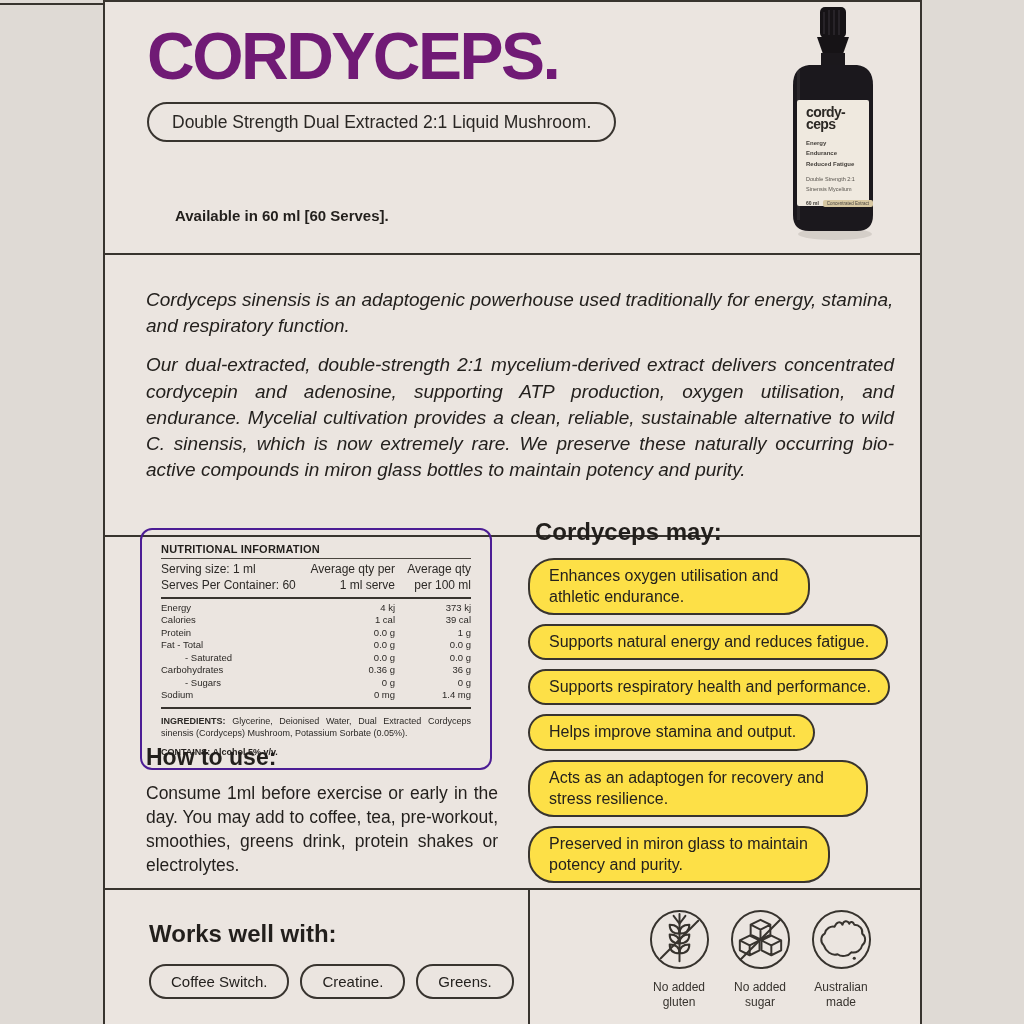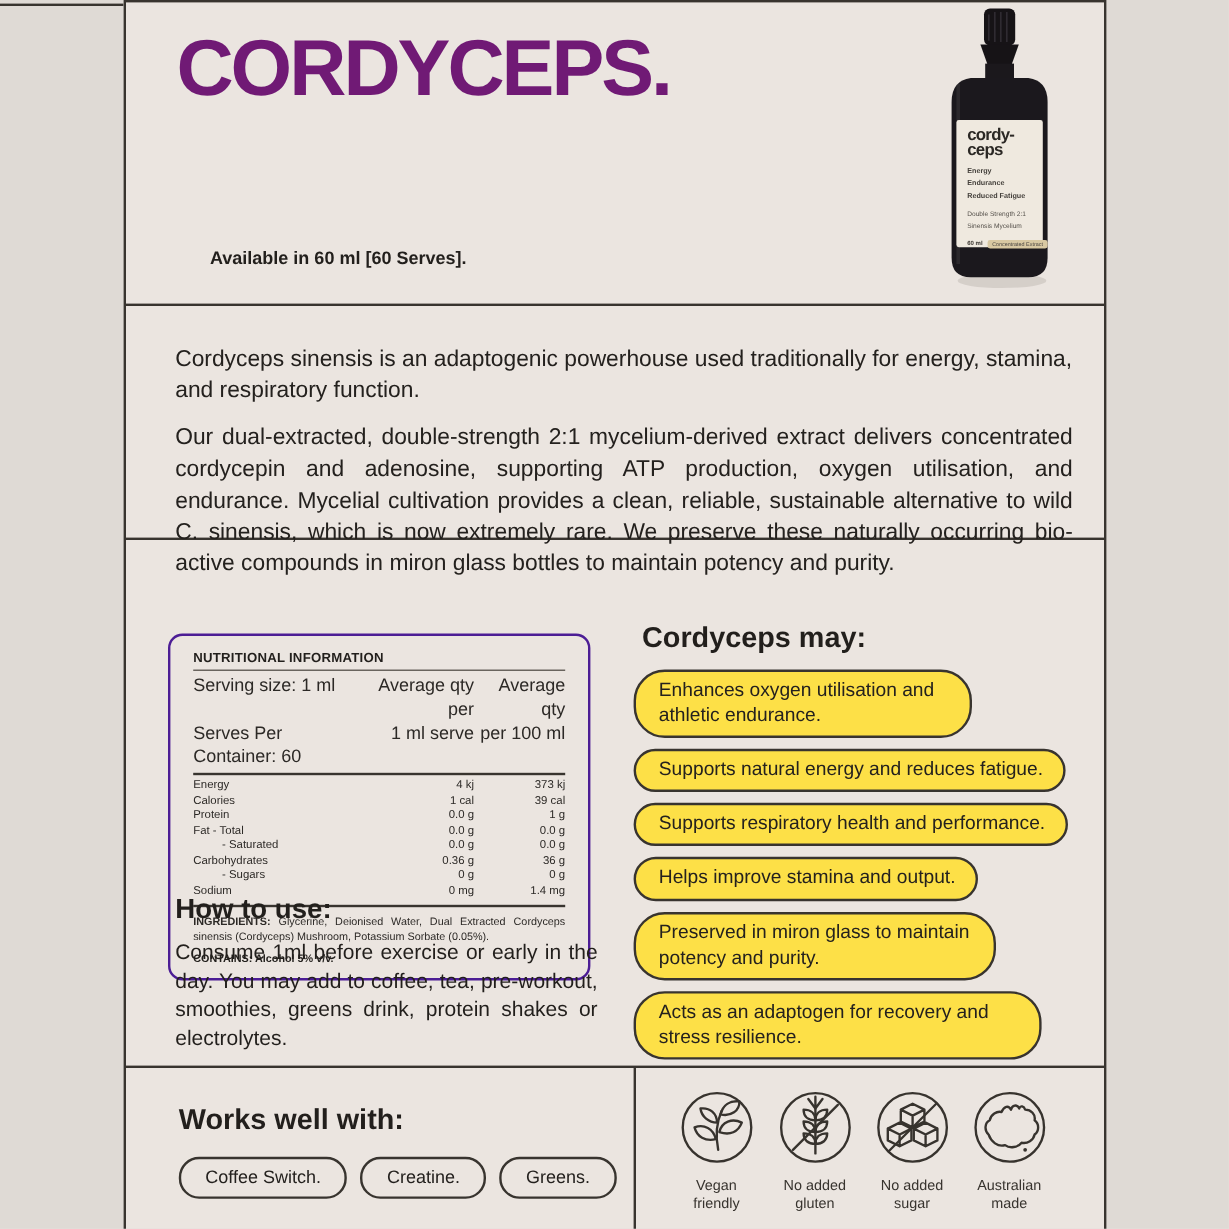--- a/index.html
+++ b/index.html
@@ -38,40 +38,40 @@
     padding:7px 4px 0 9px;
   }
   .brand { font-weight:bold; font-size:14px; line-height:0.84; letter-spacing:-0.6px; color:#2b2824; }
   .bben { margin-top:7px; font-size:6px; line-height:1.75; font-weight:bold; color:#45413c; }
   .bstr { margin-top:6px; font-size:5.5px; line-height:1.8; color:#56524c; }
   .brow { margin-top:5px; display:flex; align-items:center; gap:4px; }
   .bvol { font-size:5px; font-weight:bold; color:#3a3631; }
   .bbadge { background:#d8c8a2; border-radius:2px; font-size:4.5px; padding:1px 4px; color:#4a4540; white-space:nowrap; }
 
   
-  #sec-desc { top:253px; height:195px; border-bottom:2px solid #38342f; padding:32px 26px 0 41px; }
+  #sec-desc { top:253px; height:282px; border-bottom:2px solid #38342f; padding:32px 26px 0 41px;font-style:italic; }
   #sec-desc p { margin:0 0 13px 0; font-size:19px; line-height:1.38; color:#24211e; }
   #sec-desc p.just { text-align:justify; }
 
   
   #sec-main { top:484px; height:404px; border-bottom:2px solid #38342f; }
 
   .nutri {
     position:absolute; left:35px; top:42px; width:352px;
     border:2px solid #4c1d95; border-radius:12px; padding:13px 19px 11px 19px;
   }
   .ntitle { font-size:11px; font-weight:bold; letter-spacing:0.2px; }
   .hline { height:1px; background:#4a453f; margin:3px 0; }
   .hline.thick { height:2px; background:#38342f; }
   .nrow { display:flex; font-size:9.5px; line-height:1.32; color:#2c2926; }
   .nrow .nlab { flex:1; }
   .nrow .nlab.ind { padding-left:24px; }
   .nrow .nc1 { width:92px; text-align:right; }
   .nrow .nc2 { width:76px; text-align:right; }
-  .nhead { font-size:15px; line-height:1.32; }
+  .nhead { font-size:12px; line-height:1.32; }
   .ning { margin-top:7px; font-size:9px; line-height:1.32; text-align:justify; color:#2c2926; }
   .ning b { font-weight:bold; }
   .ncon { margin-top:7px; font-size:9px; font-weight:bold; }
 
   .howto-h { position:absolute; left:41px; top:258px; font-size:23px; font-weight:bold; }
   .howto-t { position:absolute; left:41px; top:296px; width:352px; font-size:17.5px; line-height:1.37; text-align:justify; }
 
   .may-h { position:absolute; left:430px; top:32px; font-size:24px; font-weight:bold; }
   .pills { position:absolute; left:423px; top:72px; display:flex; flex-direction:column; gap:9px; align-items:flex-start; }
   .pill {
@@ -98,20 +98,21 @@
 </style>
 </head>
 <body>
 
 <div class="margin-line"></div>
 
 <div class="canvas">
 
   <div class="sec" id="sec-header">
     <div class="title">CORDYCEPS.</div>
+    <div class="subtitle-pill">Double Strength Dual Extracted 2:1 Liquid Mushroom.</div>
     <div class="availability">Available in 60 ml [60 Serves].</div>
 
     <div class="bottle">
       <svg width="120" height="242" viewBox="0 0 120 242">
         <ellipse cx="62" cy="230" rx="37" ry="6" fill="rgba(60,50,40,0.12)"></ellipse>
         <rect x="47" y="3" width="26" height="31" rx="5" fill="#161316"></rect>
         <path d="M51,8 V30 M56,6 V31 M61,6 V31 M66,6 V31" stroke="#2f2b31" stroke-width="1.4"></path>
         <path d="M44,33 L76,33 L70,50 L50,50 Z" fill="#161316"></path>
         <rect x="48" y="49" width="24" height="13" fill="#1b181c"></rect>
         <path d="M36,61 H84 Q100,63 100,81 V211 Q100,227 84,227 H36 Q20,227 20,211 V81 Q20,63 36,61 Z" fill="#1b181d"></path>
@@ -208,49 +209,35 @@
 
     <div class="howto-h">How to use:</div>
     <div class="howto-t">Consume 1ml before exercise or early in the day. You may add to coffee, tea, pre-workout, smoothies, greens drink, protein shakes or electrolytes.</div>
 
     <div class="may-h">Cordyceps may:</div>
     <div class="pills">
       <div class="pill w1">Enhances oxygen utilisation and athletic endurance.</div>
       <div class="pill">Supports natural energy and reduces fatigue.</div>
       <div class="pill">Supports respiratory health and performance.</div>
       <div class="pill">Helps improve stamina and output.</div>
+      <div class="pill w5">Acts as an adaptogen for recovery and stress resilience.</div>
       <div class="pill w6">Preserved in miron glass to maintain potency and purity.</div>
-      <div class="pill w5">Acts as an adaptogen for recovery and stress resilience.</div>
     </div>
   </div>
 
   <div class="sec" id="sec-bottom">
     <div class="vdiv"></div>
 
     <div class="www-h">Works well with:</div>
     <div class="wpills">
       <div class="wpill">Coffee Switch.</div>
       <div class="wpill">Creatine.</div>
       <div class="wpill">Greens.</div>
     </div>
 
-    <div class="badge b0">
-      <svg class="cicon" width="63" height="63" viewBox="0 0 64 64">
-        <circle cx="32" cy="32" r="29"></circle>
-        <path d="M33,51 C31,41 31,29 36,18"></path>
-        <path d="M31,42 C22,44 15,40 13,32 C21,29 29,33 31,42 Z"></path>
-        <path d="M34,36 C43,39 50,36 53,28 C45,24 36,27 34,36 Z"></path>
-        <path d="M32,28 C25,28 19,23 18,16 C26,15 32,20 32,28 Z"></path>
-        <path d="M35,21 C37,13 43,9 51,10 C51,18 44,23 35,21 Z"></path>
-      </svg>
-      <div class="blab">
-        <div>Vegan</div>
-        <div>friendly</div>
-      </div>
-    </div>
 
     <div class="badge b1">
       <svg class="cicon" width="63" height="63" viewBox="0 0 64 64">
         <circle cx="32" cy="32" r="29"></circle>
         <path d="M32,54 L32,16"></path>
         <path d="M32,16 L26,8 M32,16 L32,6 M32,16 L38,8"></path>
         <path d="M32,26 C26,26 22,23 22,17 C28,17 32,20 32,26 Z"></path>
         <path d="M32,26 C38,26 42,23 42,17 C36,17 32,20 32,26 Z"></path>
         <path d="M32,36 C26,36 22,33 22,27 C28,27 32,30 32,36 Z"></path>
         <path d="M32,36 C38,36 42,33 42,27 C36,27 32,30 32,36 Z"></path>

